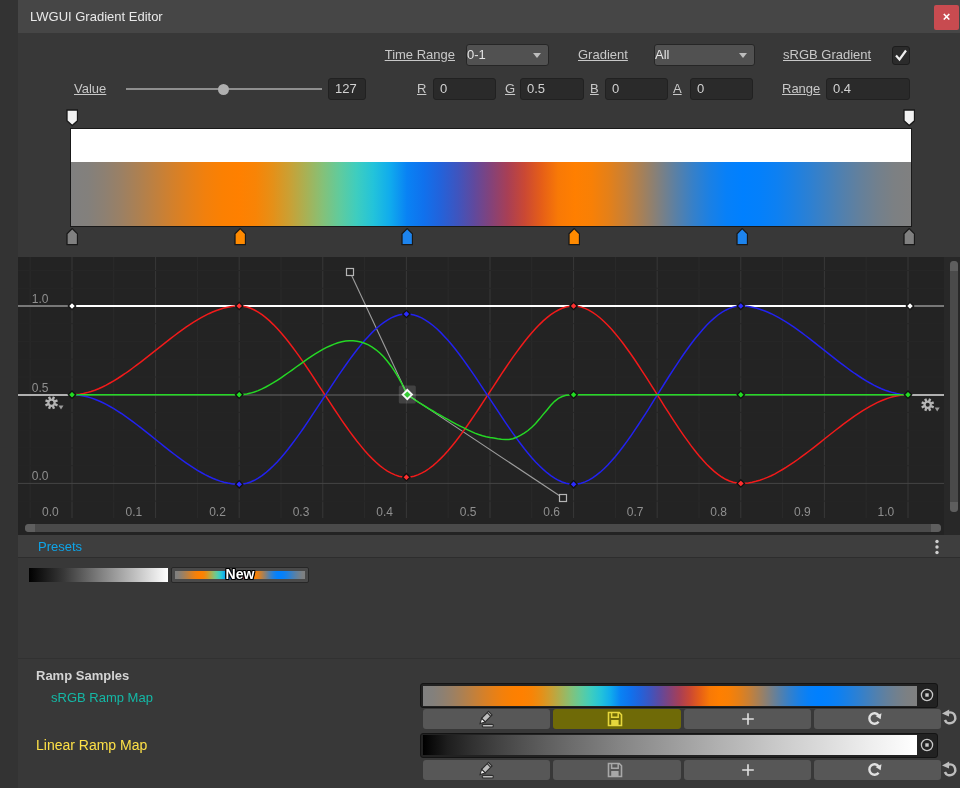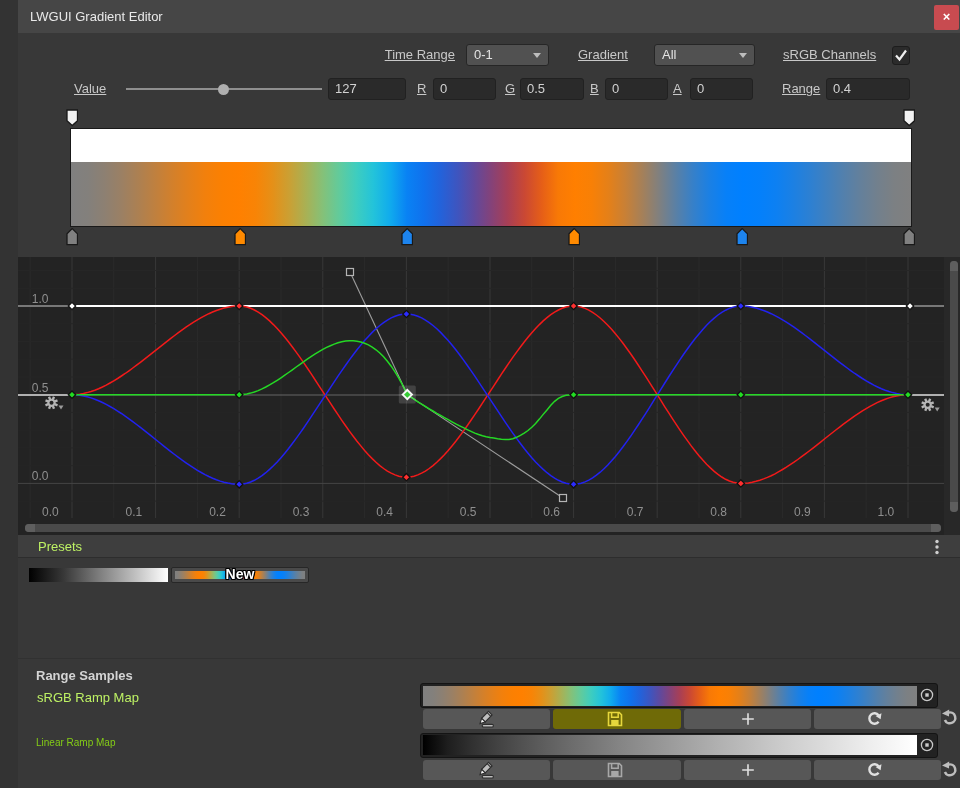--- a/index.html
+++ b/index.html
@@ -1,45 +1,45 @@
 <!DOCTYPE html>
 <html><head><meta charset="utf-8"><style>
 * { margin:0; padding:0; box-sizing:border-box; }
 html,body { width:960px; height:788px; overflow:hidden; }
 body { background:#383838; font-family:"Liberation Sans",sans-serif; position:relative; }
 .abs { position:absolute; }
 .lbl { position:absolute; font-size:13px; color:#c8c8c8; line-height:22px; white-space:nowrap;text-decoration:underline; }
 .dd { position:absolute; height:22px; background:#515151; border:1px solid #262626; border-radius:3px;
-      color:#e4e4e4; font-size:13px; line-height:20px; padding-left:7px; }
+      color:#e4e4e4; font-size:13px; line-height:20px; }
 .dda { position:absolute; right:7px; top:8px; width:0; height:0; border-left:4.5px solid transparent;
        border-right:4.5px solid transparent; border-top:5px solid #bdbdbd; }
 .fld { position:absolute; height:22px; background:#2a2a2a; border:1px solid #212121; border-radius:3px;
        color:#d2d2d2; font-size:13px; line-height:20px; padding-left:6px; }
 .btn { position:absolute; height:20px; background:#575757; border-radius:3px; }
 </style></head>
 <body>
 <div class="abs" style="left:0;top:0;width:18px;height:788px;background:#333333"></div>
 <div class="abs" style="left:18px;top:0;width:942px;height:33px;background:#464646"></div>
 <div class="abs" style="left:30px;top:0;height:50px;line-height:33px;font-size:13px;color:#e9e9e9">LWGUI Gradient Editor</div>
 <div class="abs" style="left:934px;top:5px;width:25px;height:25px;background:#c84b50;border-radius:2px;color:#fff;font-size:13px;font-weight:bold;text-align:center;line-height:24px">×</div>
 
 <div class="lbl" style="left:370px;top:44px;width:85px;text-align:right">Time Range</div>
 <div class="dd" style="left:466px;top:44px;width:83px">0-1<span class="dda"></span></div>
 <div class="lbl" style="left:578px;top:44px">Gradient</div>
 <div class="dd" style="left:654px;top:44px;width:101px">All<span class="dda"></span></div>
-<div class="lbl" style="left:783px;top:44px">sRGB Channels</div>
+<div class="lbl" style="left:783px;top:44px">sRGB Gradient</div>
 <div class="abs" style="left:892px;top:46px;width:18px;height:19px;background:#2b2b2b;border:1px solid #1d1d1d;border-radius:3px"></div>
 <svg class="abs" style="left:892px;top:46px" width="18" height="19">
     <path d="M4 9.5 L7.5 13.5 L14 4.5" fill="none" stroke="#eee" stroke-width="2.2"></path>
   </svg>
 
 <div class="lbl" style="left:74px;top:78px">Value</div>
 <div class="abs" style="left:126px;top:88px;width:196px;height:2px;background:#8f8f8f"></div>
 <div class="abs" style="left:217.5px;top:84px;width:11px;height:11px;border-radius:50%;background:#afafaf"></div>
-<div class="fld" style="left:328px;top:78px;width:78px">127</div>
+<div class="fld" style="left:328px;top:78px;width:38px">127</div>
 <div class="lbl" style="left:417px;top:78px">R</div>
 <div class="fld" style="left:433px;top:78px;width:63px">0</div>
 <div class="lbl" style="left:505px;top:78px">G</div>
 <div class="fld" style="left:520px;top:78px;width:64px">0.5</div>
 <div class="lbl" style="left:590px;top:78px">B</div>
 <div class="fld" style="left:605px;top:78px;width:63px">0</div>
 <div class="lbl" style="left:673px;top:78px">A</div>
 <div class="fld" style="left:690px;top:78px;width:63px">0</div>
 <div class="lbl" style="left:782px;top:78px">Range</div>
 <div class="fld" style="left:826px;top:78px;width:84px">0.4</div>
@@ -180,34 +180,34 @@
     <rect x="903.85" y="148.28" width="2.39" height="2.90" fill="#b5b5b5" transform="rotate(247.5 905.04 149.73)"></rect>
     <rect x="903.85" y="144.42" width="2.39" height="2.90" fill="#b5b5b5" transform="rotate(292.5 905.04 145.87)"></rect>
     <rect x="906.57" y="141.69" width="2.39" height="2.90" fill="#b5b5b5" transform="rotate(337.5 907.77 143.14)"></rect>
     <rect x="910.43" y="141.69" width="2.39" height="2.90" fill="#b5b5b5" transform="rotate(382.5 911.63 143.14)"></rect>
     <rect x="913.16" y="144.42" width="2.39" height="2.90" fill="#b5b5b5" transform="rotate(427.5 914.36 145.87)"></rect>
     <circle cx="909.7" cy="147.8" r="2.02" fill="#232323"></circle>
     <path d="M916.7 150.5l5 0l-2.5 4z" fill="#9a9a9a"></path>
 </svg>
 
 <div class="abs" style="left:18px;top:535px;width:942px;height:22.5px;background:#3e3e3e;border-bottom:1px solid #2d2d2d"></div>
-<div class="abs" style="left:38px;top:536px;height:22px;line-height:22px;font-size:13px;color:#bef264">Presets</div>
+<div class="abs" style="left:38px;top:536px;height:22px;line-height:22px;font-size:13px;color:#0ea5e9">Presets</div>
 <svg class="abs" style="left:933px;top:539px" width="8" height="17">
     <circle cx="4" cy="2.5" r="1.7" fill="#cfcfcf"></circle>
     <circle cx="4" cy="8" r="1.7" fill="#cfcfcf"></circle>
     <circle cx="4" cy="13.5" r="1.7" fill="#cfcfcf"></circle>
   </svg>
 <div class="abs" style="left:29px;top:567.5px;width:139px;height:14px;background:linear-gradient(to right,#000 0%,#383838 25%,#7c7c7c 50%,#bcbcbc 75%,#fff 100%)"></div>
 <div class="abs" style="left:171px;top:566.5px;width:138px;height:16px;background:#4a4a4a;border:1px solid #272727;border-radius:2px"></div>
 <div class="abs" style="left:175px;top:570.5px;width:130px;height:8px;background:linear-gradient(to right,#808080 0.0%,#83807c 2.0%,#8d8072 4.0%,#9b8064 6.0%,#ac8052 8.0%,#bf803f 10.0%,#d2802c 12.0%,#e3801b 14.0%,#f2800c 16.0%,#fb8002 18.0%,#ff8000 20.0%,#f88406 22.0%,#e59018 24.0%,#caa034 26.0%,#a8b155 28.0%,#84c179 30.0%,#60cb9d 32.0%,#3ecdbf 34.0%,#23c3da 36.0%,#10abed 38.0%,#0982f4 40.0%,#1071ed 42.0%,#2362da 44.0%,#3e55bf 46.0%,#60499d 48.0%,#844279 50.0%,#a83f55 52.0%,#ca4834 54.0%,#e55e18 56.0%,#f87906 58.0%,#ff7f00 60.0%,#f88006 62.0%,#e48019 64.0%,#c88036 66.0%,#a58059 68.0%,#80807f 70.0%,#5a80a5 72.0%,#3780c8 74.0%,#1b80e4 76.0%,#0780f8 78.0%,#0080ff 80.0%,#0480fb 82.0%,#0d80f2 84.0%,#1c80e3 86.0%,#2d80d2 88.0%,#4080bf 90.0%,#5380ac 92.0%,#64809b 94.0%,#72808d 96.0%,#7c8083 98.0%,#808080 100.0%)"></div>
 <div class="abs" style="left:171px;top:566px;width:138px;height:16px;text-align:center;font-size:14px;font-weight:bold;color:#fff;line-height:16px;text-shadow:-1px -1px 0 #000,1px -1px 0 #000,-1px 1px 0 #000,1px 1px 0 #000,0 -1px 0 #000,0 1px 0 #000,-1px 0 0 #000,1px 0 0 #000">New</div>
 
 <div class="abs" style="left:18px;top:658px;width:942px;height:1px;background:#313131"></div>
-<div class="abs" style="left:36px;top:668px;font-size:13px;font-weight:bold;color:#d4d4d4">Range Samples</div>
-<div class="abs" style="left:37px;top:690px;font-size:13px;color:#bef264">sRGB Ramp Map</div>
+<div class="abs" style="left:36px;top:668px;font-size:13px;font-weight:bold;color:#d4d4d4">Ramp Samples</div>
+<div class="abs" style="left:51px;top:690px;font-size:13px;color:#14b8a6">sRGB Ramp Map</div>
 <div class="abs" style="left:420px;top:683px;width:518px;height:25px;background:#222;border:1px solid #141414;border-radius:3px"></div>
 <div class="abs" style="left:422.5px;top:685.5px;width:494.5px;height:20px;background:linear-gradient(to right,#808080 0.0%,#83807c 2.0%,#8d8072 4.0%,#9b8064 6.0%,#ac8052 8.0%,#bf803f 10.0%,#d2802c 12.0%,#e3801b 14.0%,#f2800c 16.0%,#fb8002 18.0%,#ff8000 20.0%,#f88406 22.0%,#e59018 24.0%,#caa034 26.0%,#a8b155 28.0%,#84c179 30.0%,#60cb9d 32.0%,#3ecdbf 34.0%,#23c3da 36.0%,#10abed 38.0%,#0982f4 40.0%,#1071ed 42.0%,#2362da 44.0%,#3e55bf 46.0%,#60499d 48.0%,#844279 50.0%,#a83f55 52.0%,#ca4834 54.0%,#e55e18 56.0%,#f87906 58.0%,#ff7f00 60.0%,#f88006 62.0%,#e48019 64.0%,#c88036 66.0%,#a58059 68.0%,#80807f 70.0%,#5a80a5 72.0%,#3780c8 74.0%,#1b80e4 76.0%,#0780f8 78.0%,#0080ff 80.0%,#0480fb 82.0%,#0d80f2 84.0%,#1c80e3 86.0%,#2d80d2 88.0%,#4080bf 90.0%,#5380ac 92.0%,#64809b 94.0%,#72808d 96.0%,#7c8083 98.0%,#808080 100.0%)"></div>
 <svg class="abs" style="left:919.7px;top:688.3px" width="14" height="14">
     <circle cx="7" cy="7" r="5.6" fill="none" stroke="#c9c9c9" stroke-width="1.3"></circle>
     <rect x="5.3" y="5.3" width="3.4" height="3.4" fill="#c9c9c9"></rect>
   </svg>
 <svg class="abs" style="left:941.0px;top:707.5px" width="18" height="18">
     <path d="M7.6 4.6 A5.4 5.4 0 1 1 3.9 11.9" fill="none" stroke="#bdbdbd" stroke-width="2.5"></path>
     <path d="M1.0 5.6 L8.2 1.6 L8.0 8.6 Z" fill="#bdbdbd"></path>
   </svg>
@@ -228,21 +228,21 @@
 <path d="M4.6 1.8 V6.2 H11.2 V1.8" fill="none" stroke="#e6d73c" stroke-width="1.5"></path>
 <rect x="4.2" y="9" width="7.4" height="5.3" fill="#e6d73c"></rect>
 </svg>
 <svg class="abs" style="left:740.5px;top:711.5px" width="14" height="14">
     <path d="M7 1.2 V12.8 M1.2 7 H12.8" stroke="#e0e0e0" stroke-width="1.6"></path>
   </svg>
 <svg class="abs" style="left:866.0px;top:710.5px" width="16" height="16">
     <path d="M12.6 10.8 A5.2 5.2 0 1 1 12.6 4.2" fill="none" stroke="#e0e0e0" stroke-width="2.4"></path>
     <path d="M9.6 4.9 L15.5 2.2 L14.6 8.2 Z" fill="#e0e0e0"></path>
   </svg>
-<div class="abs" style="left:36px;top:737px;font-size:10px;color:#84cc16">Linear Ramp Map</div>
+<div class="abs" style="left:36px;top:737px;font-size:14px;color:#fde047">Linear Ramp Map</div>
 <div class="abs" style="left:420px;top:732.5px;width:518px;height:25px;background:#222;border:1px solid #141414;border-radius:3px"></div>
 <div class="abs" style="left:422.5px;top:735px;width:494.5px;height:20px;background:linear-gradient(to right,#000000 0%,#1e1e1e 5%,#313131 10%,#424242 15%,#515151 20%,#5f5f5f 25%,#6c6c6c 30%,#787878 35%,#858585 40%,#909090 45%,#9b9b9b 50%,#a6a6a6 55%,#b1b1b1 60%,#bbbbbb 65%,#c6c6c6 70%,#d0d0d0 75%,#d9d9d9 80%,#e3e3e3 85%,#ededed 90%,#f6f6f6 95%,#ffffff 100%)"></div>
 <svg class="abs" style="left:919.7px;top:737.8px" width="14" height="14">
     <circle cx="7" cy="7" r="5.6" fill="none" stroke="#c9c9c9" stroke-width="1.3"></circle>
     <rect x="5.3" y="5.3" width="3.4" height="3.4" fill="#c9c9c9"></rect>
   </svg>
 <svg class="abs" style="left:941.0px;top:760.0px" width="18" height="18">
     <path d="M7.6 4.6 A5.4 5.4 0 1 1 3.9 11.9" fill="none" stroke="#bdbdbd" stroke-width="2.5"></path>
     <path d="M1.0 5.6 L8.2 1.6 L8.0 8.6 Z" fill="#bdbdbd"></path>
   </svg>

